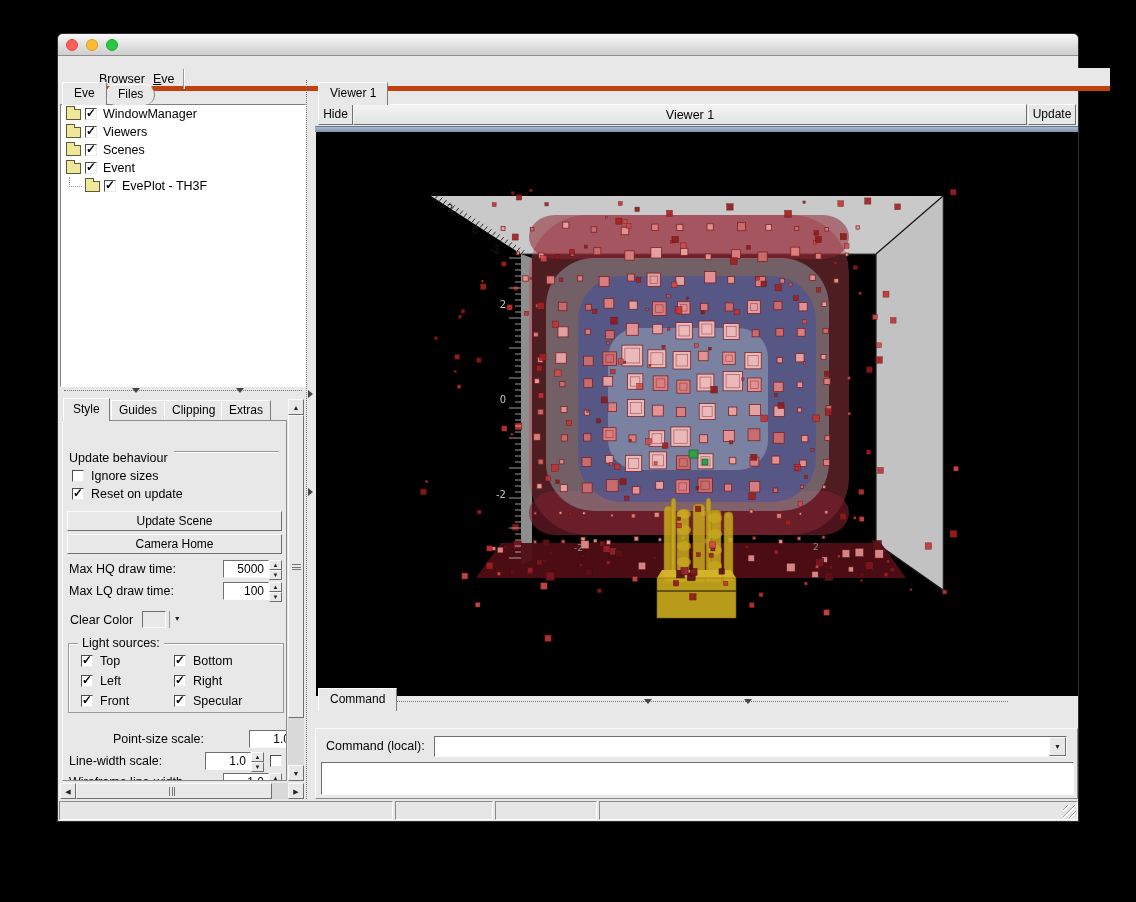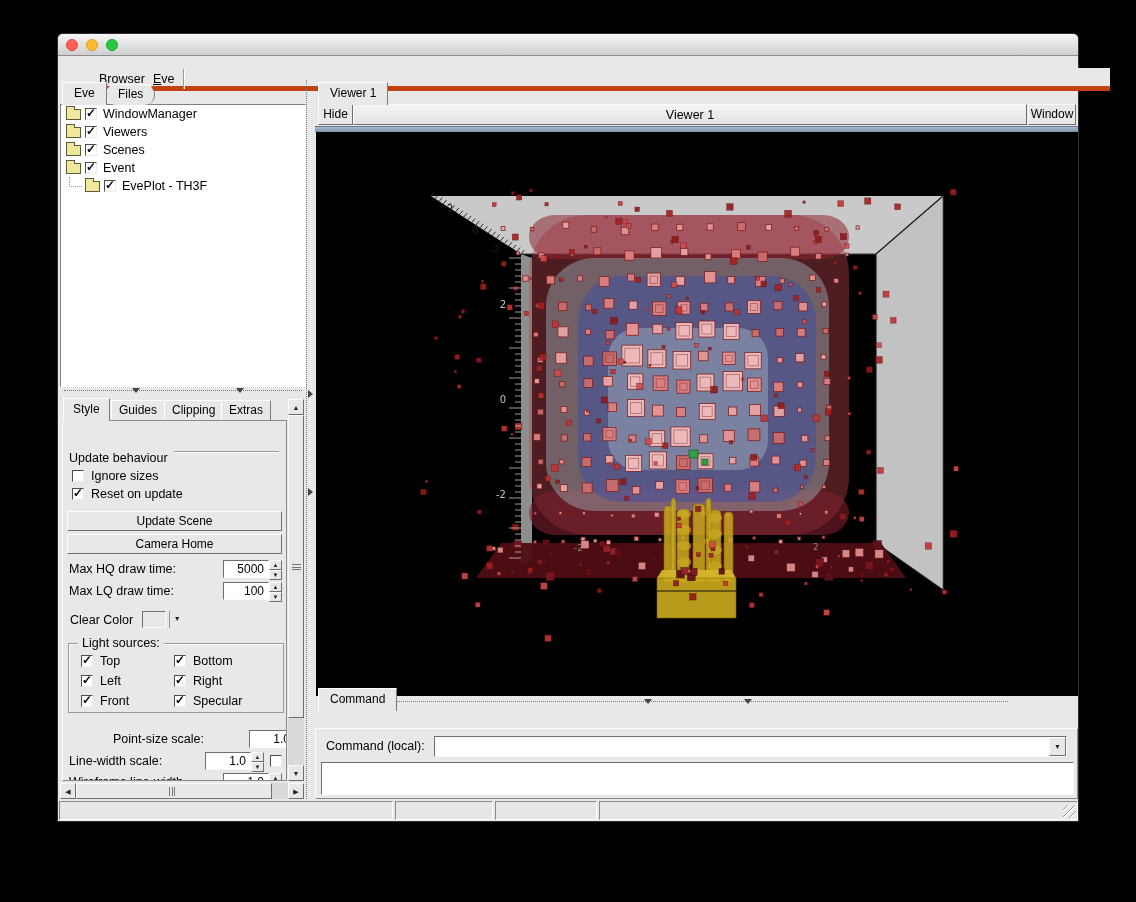--- a/index.html
+++ b/index.html
@@ -317,21 +317,21 @@
   </div>
 
   <div class="vsplit">
     <span class="tri-right" style="top:310px;"></span>
     <span class="tri-right" style="top:408px;"></span>
   </div>
 
   <span class="tab active" style="left:260px;top:48px;">Viewer 1</span>
   <div class="hdr-btn btn" style="left:260px;width:35px;">Hide</div>
   <div class="viewer-title">Viewer 1</div>
-  <div class="hdr-btn btn" style="left:970px;width:48px;">Window</div>
+  <div class="hdr-btn btn" style="left:970px;width:48px;">Update</div>
   <div class="slate"></div>
 
   <div class="viewport">
     <svg id="glscene" width="762" height="564" viewBox="0 0 762 564">
         <rect x="0" y="0" width="762" height="564" fill="#000000"></rect>
         <polygon points="115,64 627,64 560,122 205,122" fill="#c9c9c9"></polygon>
         <polygon points="627,64 627,458 560,411 560,122" fill="#c2c2c2"></polygon>
         <polygon points="205,122 216,126 216,428 205,433" fill="#8e8e8e"></polygon>
         <line x1="627" y1="64" x2="560" y2="122" stroke="#1a1a1a" stroke-width="1.3"></line>
         <line x1="560" y1="122" x2="560" y2="411" stroke="#1a1a1a" stroke-width="1.2"></line>

